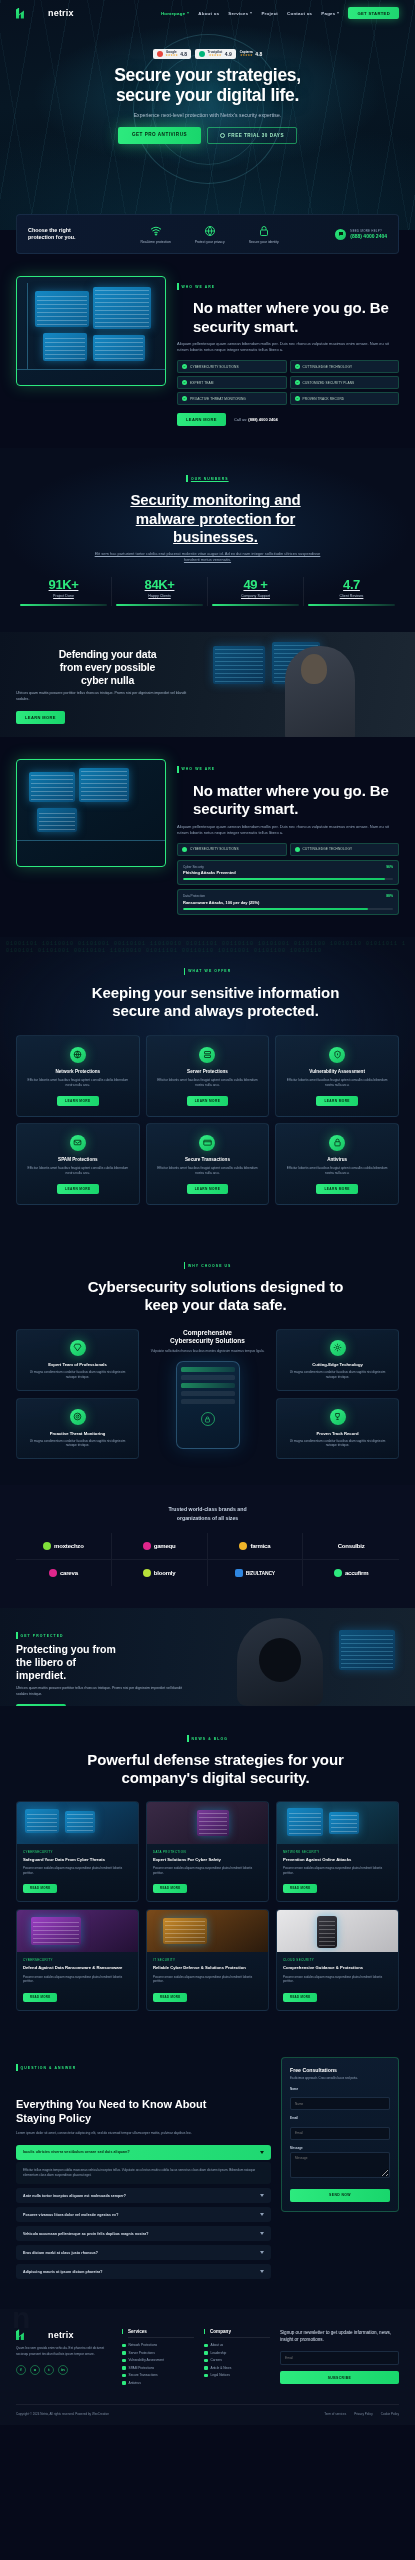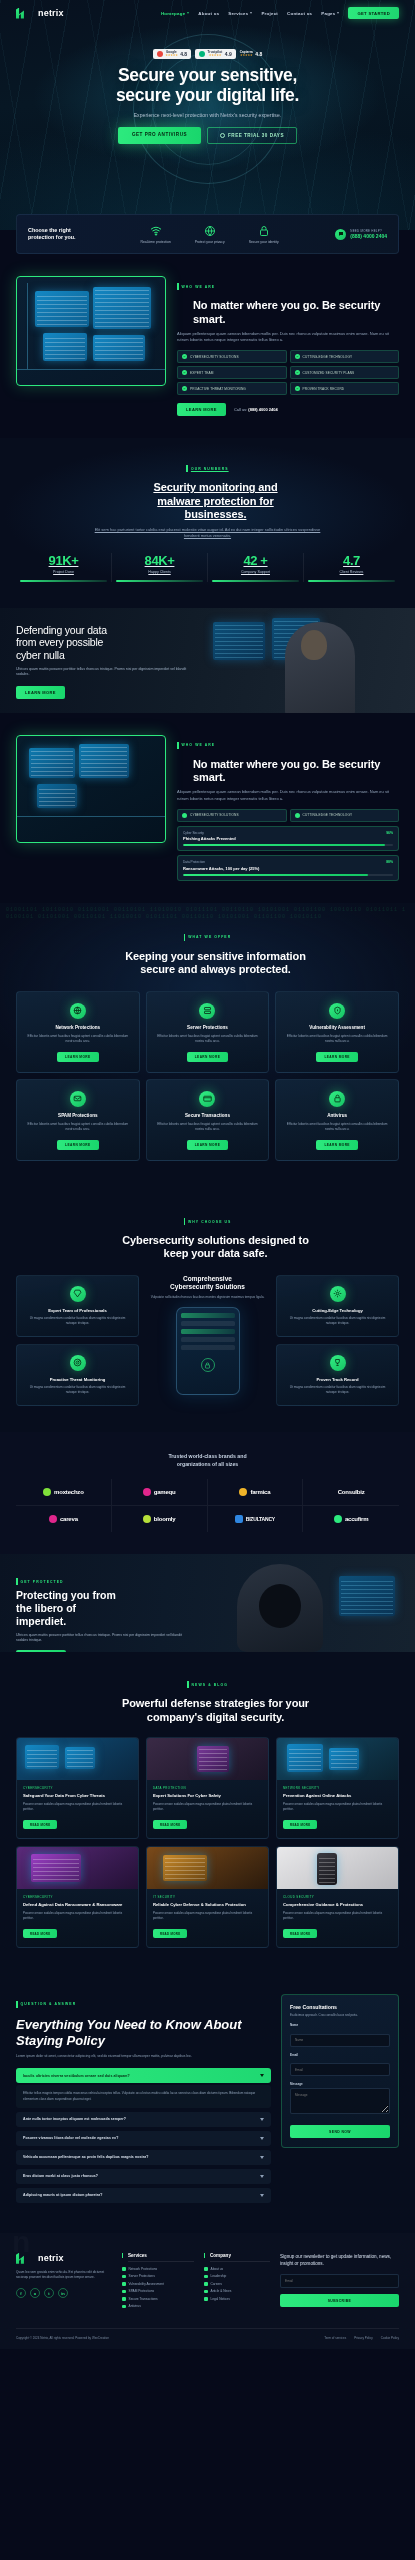--- a/index.html
+++ b/index.html
@@ -34,21 +34,21 @@
   .hero-globe::after{
     content:""; position:absolute; inset:18px; border-radius:50%;
     border:1px solid rgba(110,210,225,.16);
   }
   .hero-inner{ position:relative; z-index:3; text-align:center; padding-top:8px; }
 
   .topbar{
     position:relative; z-index:10; display:flex; align-items:center;
     justify-content:space-between; padding:7px 16px 0 16px;
   }
-  .logo{ display:flex; align-items:center; gap:11px; }
+  .logo{ display:flex; align-items:center; gap:21px; }
   .logo-mark{
     width:11px; height:11px; position:relative;
     background:linear-gradient(160deg,#2dea7e,#17c463);
     clip-path:polygon(0 100%,0 18%,28% 0,28% 62%,72% 28%,72% 100%,44% 100%,44% 58%,28% 72%,28% 100%);
   }
   .logo-text{ font-size:9px; font-weight:700; letter-spacing:.2px; color:#fff; }
   .nav{ display:flex; align-items:center; gap:9px; }
   .nav-item{
     font-size:4.4px; color:#c8d2e2; letter-spacing:.25px; display:flex;
     align-items:center; gap:2px; white-space:nowrap; font-weight:600;
@@ -119,21 +119,21 @@
   .ph-l1{ font-size:3px; color:#8fa2ba; letter-spacing:.2px; }
   .ph-l2{ font-size:5px; font-weight:800; color:#2dea7e; }
 
   
   .sec{ padding:22px 16px; position:relative; }
   .eyebrow{
     display:inline-flex; align-items:center; gap:3px; font-size:3.4px;
     color:#2dea7e; letter-spacing:1.1px; font-weight:700; text-transform:uppercase;
   }
   .eyebrow::before{ content:""; width:1.5px; height:7px; background:#2dea7e; display:block; }
-  h2.sec-title{ font-size:11px; line-height:1.22; font-weight:800; color:#fff; margin-top:5px; letter-spacing:-.1px;padding-left:16px; }
+  h2.sec-title{ font-size:15px; line-height:1.22; font-weight:800; color:#fff; margin-top:5px; letter-spacing:-.1px;padding-left:16px; }
   .sec-desc{ font-size:4px; color:#93a4ba; line-height:1.55; margin-top:5px; }
   .center{ text-align:center; }
   .center .eyebrow{ justify-content:center; }
 
   
   .split{ display:flex; gap:11px; align-items:flex-start; }
   .shot{
     width:150px; flex:0 0 150px; height:110px; border-radius:4px;
     border:1.5px solid #2dea7e; box-shadow:0 0 16px rgba(45,234,126,.28);
     overflow:hidden; position:relative;
@@ -204,21 +204,21 @@
   .banner-mon{
     position:absolute; border-radius:2px;
     background:linear-gradient(150deg,#0d4f78,#0a3455);
     box-shadow:0 0 10px rgba(20,120,180,.45);
   }
   .banner-mon::after{
     content:""; position:absolute; inset:2px;
     background:repeating-linear-gradient(0deg,rgba(120,220,255,.25) 0 1px,transparent 1px 4px);
   }
   .banner-inner{ position:relative; z-index:3; padding:16px 16px; width:215px; }
-  .banner-title{ font-size:10.5px; font-weight:400; line-height:1.22; color:#fff; letter-spacing:-.2px; }
+  .banner-title{ font-size:10.5px; font-weight:700; line-height:1.22; color:#fff; letter-spacing:-.2px;text-align:center; }
   .banner-sub{ font-size:3.6px; color:#9fb0c4; line-height:1.55; margin-top:5px; }
 
   
   .shot2{
     width:150px; flex:0 0 150px; height:108px; border-radius:4px;
     border:1.5px solid #2dea7e; box-shadow:0 0 16px rgba(45,234,126,.3);
     overflow:hidden; position:relative;
     background:linear-gradient(150deg,#071c2c,#04121f);
   }
   .metric{
@@ -338,21 +338,21 @@
   .blog-desc{ font-size:2.9px; color:#8ea0b6; line-height:1.6; margin-top:4px; }
   .blog-btn{
     display:inline-block; margin-top:6px; background:linear-gradient(95deg,#2dea7e,#19d66c);
     color:#04240f; font-size:2.9px; font-weight:800; padding:2.5px 7px; border-radius:2px; letter-spacing:.3px;
   }
 
   
   .faq-sec{ background:#070d1d; padding:22px 16px 26px; }
   .faq-wrap{ display:flex; gap:10px; align-items:flex-start; }
   .faq-left{ flex:1; }
-  h2.faq-title{ font-size:13px; line-height:1.25; font-weight:800; color:#fff; margin-top:5px;font-style:italic; }
+  h2.faq-title{ font-size:11px; line-height:1.25; font-weight:800; color:#fff; margin-top:23px; }
   .faq-desc{ font-size:3.3px; color:#8ea0b6; line-height:1.6; margin-top:5px; }
   .faq-list{ margin-top:9px; }
   .faq-item{
     background:rgba(15,27,44,.9); border-radius:3px; padding:5.5px 7px;
     display:flex; justify-content:space-between; align-items:center; margin-bottom:4px;
   }
   .faq-item.open{ background:linear-gradient(95deg,#2dea7e,#1fd872); }
   .faq-q{ font-size:3.5px; font-weight:700; color:#dfe7f2; letter-spacing:.1px; }
   .faq-item.open .faq-q{ color:#05250f; }
   .faq-chev{ width:0;height:0;border-left:2.5px solid transparent;border-right:2.5px solid transparent;border-top:3px solid #8ea0b6; }
@@ -478,21 +478,21 @@
         <div class="badge plain">
           <div class="btxt">
             <b>Capterra</b>
             <span class="bstars">★★★★★</span>
           </div>
           <div class="bscore">4.8</div>
         </div>
       </div>
 
       <h1 class="hero-title">
-        <span>Secure your sensitive,</span><br>
+        <span>Secure your strategies,</span><br>
         <span>secure your digital life.</span>
       </h1>
       <div class="hero-sub">Experience next-level protection with Netrix's security expertise.</div>
 
       <div class="hero-btns">
         <div class="btn-primary">GET PRO ANTIVIRUS</div>
         <div class="btn-ghost">
           <i class="mini-ico"></i>
           <span>FREE TRIAL 30 DAYS</span>
         </div>
@@ -634,21 +634,21 @@
         <div class="stat-num">91K+</div>
         <div class="stat-lbl">Project Done</div>
         <div class="stat-bar"></div>
       </div>
       <div class="stat">
         <div class="stat-num">84K+</div>
         <div class="stat-lbl">Happy Clients</div>
         <div class="stat-bar"></div>
       </div>
       <div class="stat">
-        <div class="stat-num">42 +</div>
+        <div class="stat-num">49 +</div>
         <div class="stat-lbl">Company Support</div>
         <div class="stat-bar"></div>
       </div>
       <div class="stat">
         <div class="stat-num">4.7</div>
         <div class="stat-lbl">Client Reviews</div>
         <div class="stat-bar"></div>
       </div>
     </div>
   </section>

